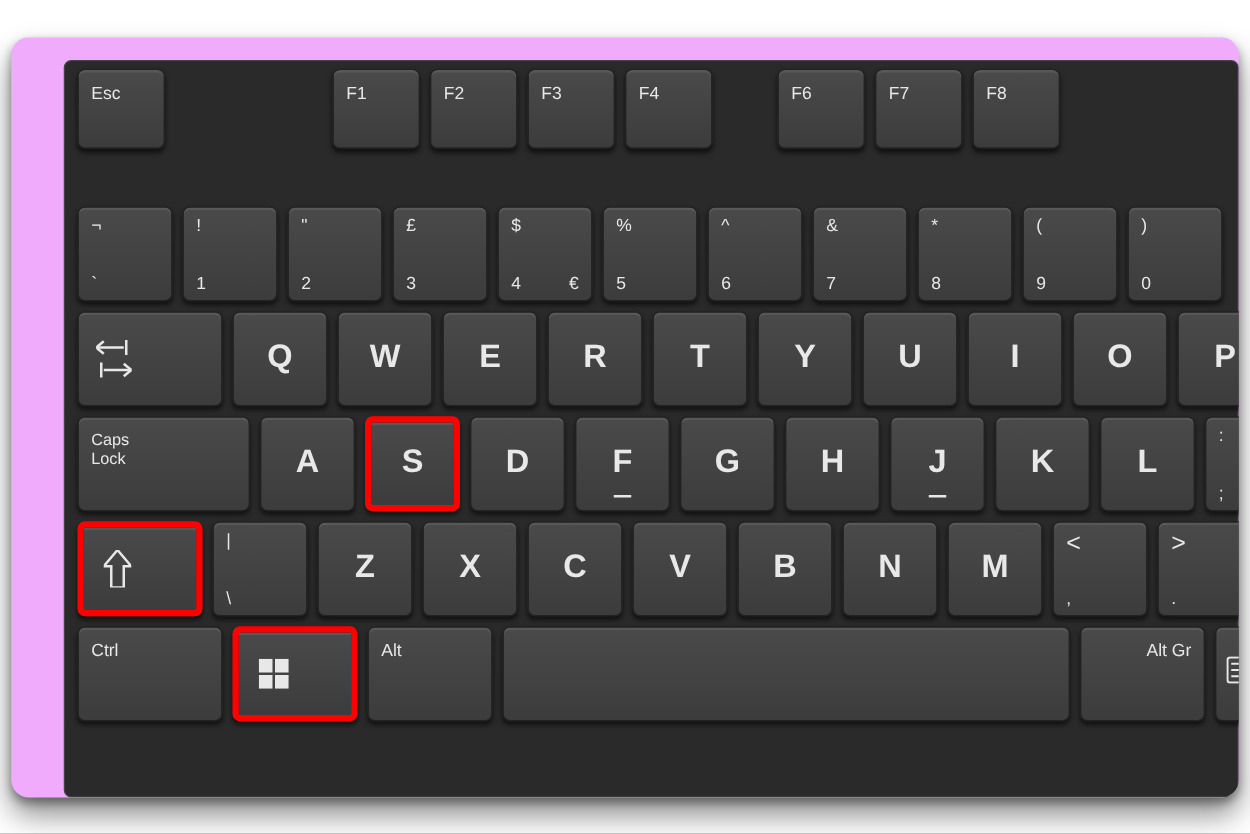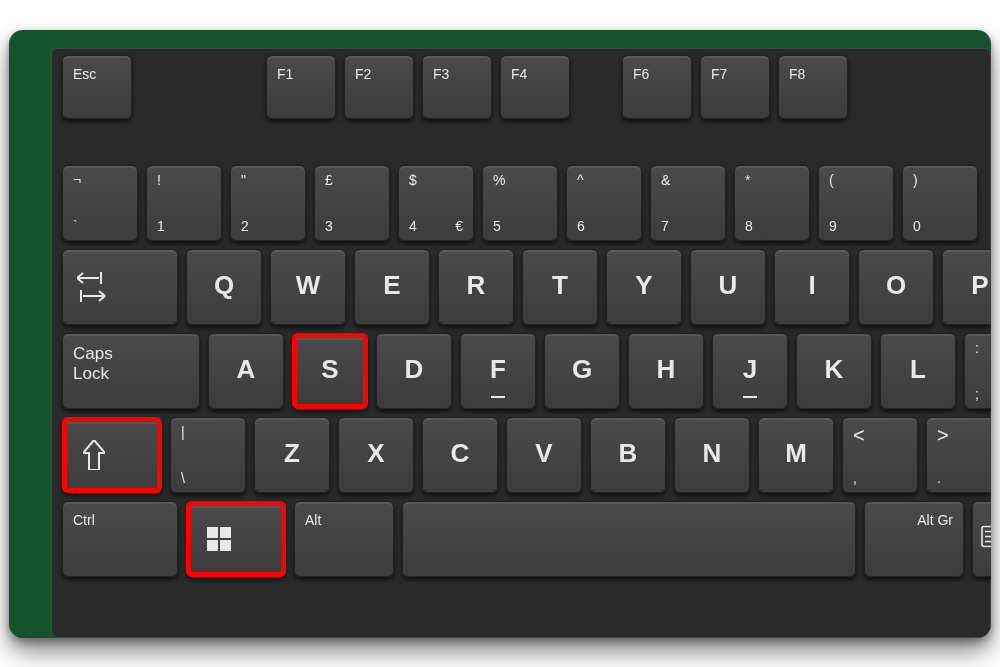--- a/index.html
+++ b/index.html
@@ -8,21 +8,21 @@
     display: flex;
     justify-content: center;
     align-items: center;
     width: 1000px;
     height: 667px;
     font-family: Arial, Helvetica, sans-serif;
   }
   .frame {
     width: 982px;
     height: 608px;
-    background: #14532d;
+    background: #f0abfc;
     border-radius: 14px;
     box-shadow: 0 14px 24px rgba(0,0,0,0.45), 0 4px 8px rgba(0,0,0,0.35);
     padding: 18px 0 0 42px;
     overflow: hidden;
     position: relative;
   }
   .chassis {
     background: #2a2a2a;
     border: 1px solid #444;
     border-radius: 6px;
@@ -185,21 +185,21 @@
         </div>
     <div class="key" style="width:76px;height:76px;">
           <span class="center-big">O</span>
         </div>
     <div class="key" style="width:76px;height:76px;">
           <span class="center-big">P</span>
         </div>
   </div>
 
   <div class="row" style="top:284px; left:6px;">
-    <div class="key small" style="width:138px;height:76px; white-space:pre; font-size:17px; line-height:1.2;"><span>Caps
+    <div class="key small" style="width:138px;height:76px; white-space:pre; font-size:13px; line-height:1.2;"><span>Caps
 Lock</span></div>
     <div class="key" style="width:76px;height:76px;">
           <span class="center-big">A</span>
         </div>
     <div class="key highlight" style="width:76px;height:76px;">
           <span class="center-big">S</span>
         </div>
     <div class="key" style="width:76px;height:76px;">
           <span class="center-big">D</span>
         </div>

